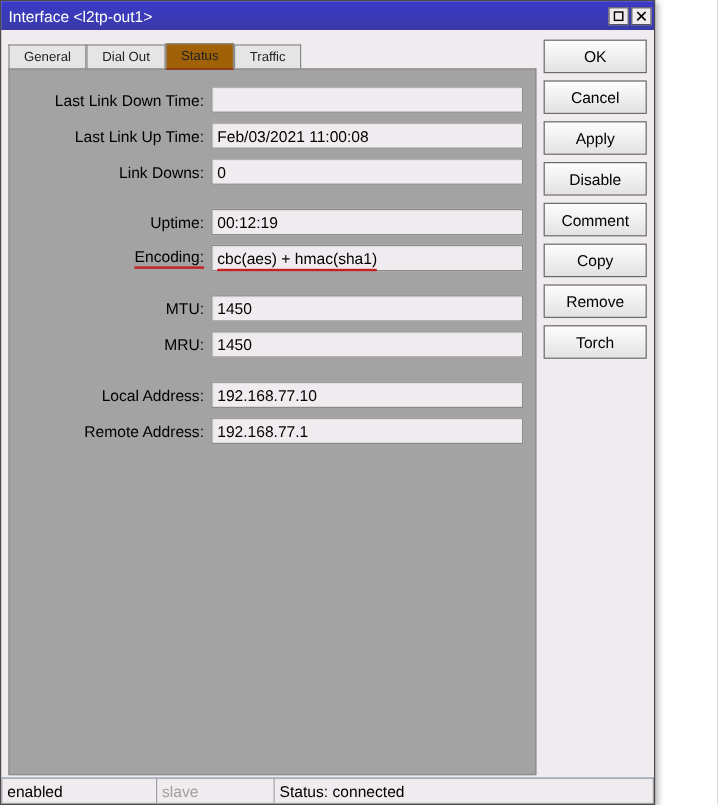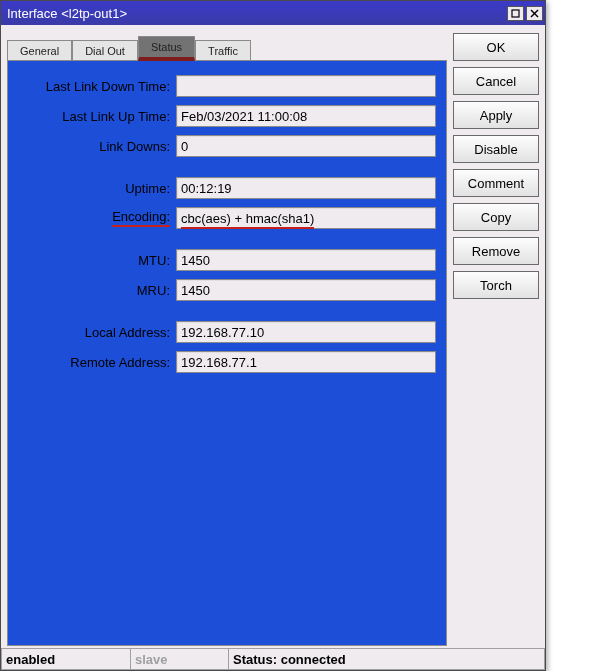--- a/index.html
+++ b/index.html
@@ -72,29 +72,29 @@
     border: 1px solid #8a8a8a;
     border-bottom: none;
     margin-right: 0;
     font-size: 11px;
     cursor: default;
     position: relative;
     top: 1px;
     color: #222;
   }
   .tab.active {
-    background: #737373;
-    border-bottom: 4px solid #7f1d1d;
+    background: #a16207;
+    border-bottom: 1px solid #7f1d1d;
     top: 1px;
     z-index: 2;
   }
   .pane {
     border: 1px solid #8a8a8a;
     flex: 1;
-    background: #1d4ed8;
+    background: #a3a3a3;
     padding: 14px 10px 10px 6px;
     position: relative;
     z-index: 1;
   }
   .row {
     display: flex;
     align-items: center;
     margin-bottom: 8px;
   }
   .row .label {
@@ -138,21 +138,20 @@
     display: flex;
     align-items: center;
     justify-content: center;
     cursor: default;
     color: #000;
   }
   .statusbar {
     display: flex;
     height: 22px;
     background: #3b82f6;
-    font-weight: bold;
   }
   .status-cell {
     border: 1px solid #a0a0a0;
     padding: 2px 4px;
     font-size: 13px;
     box-sizing: border-box;
     color: #000;
     background: #efebef;
     display: flex;
     align-items: center;

